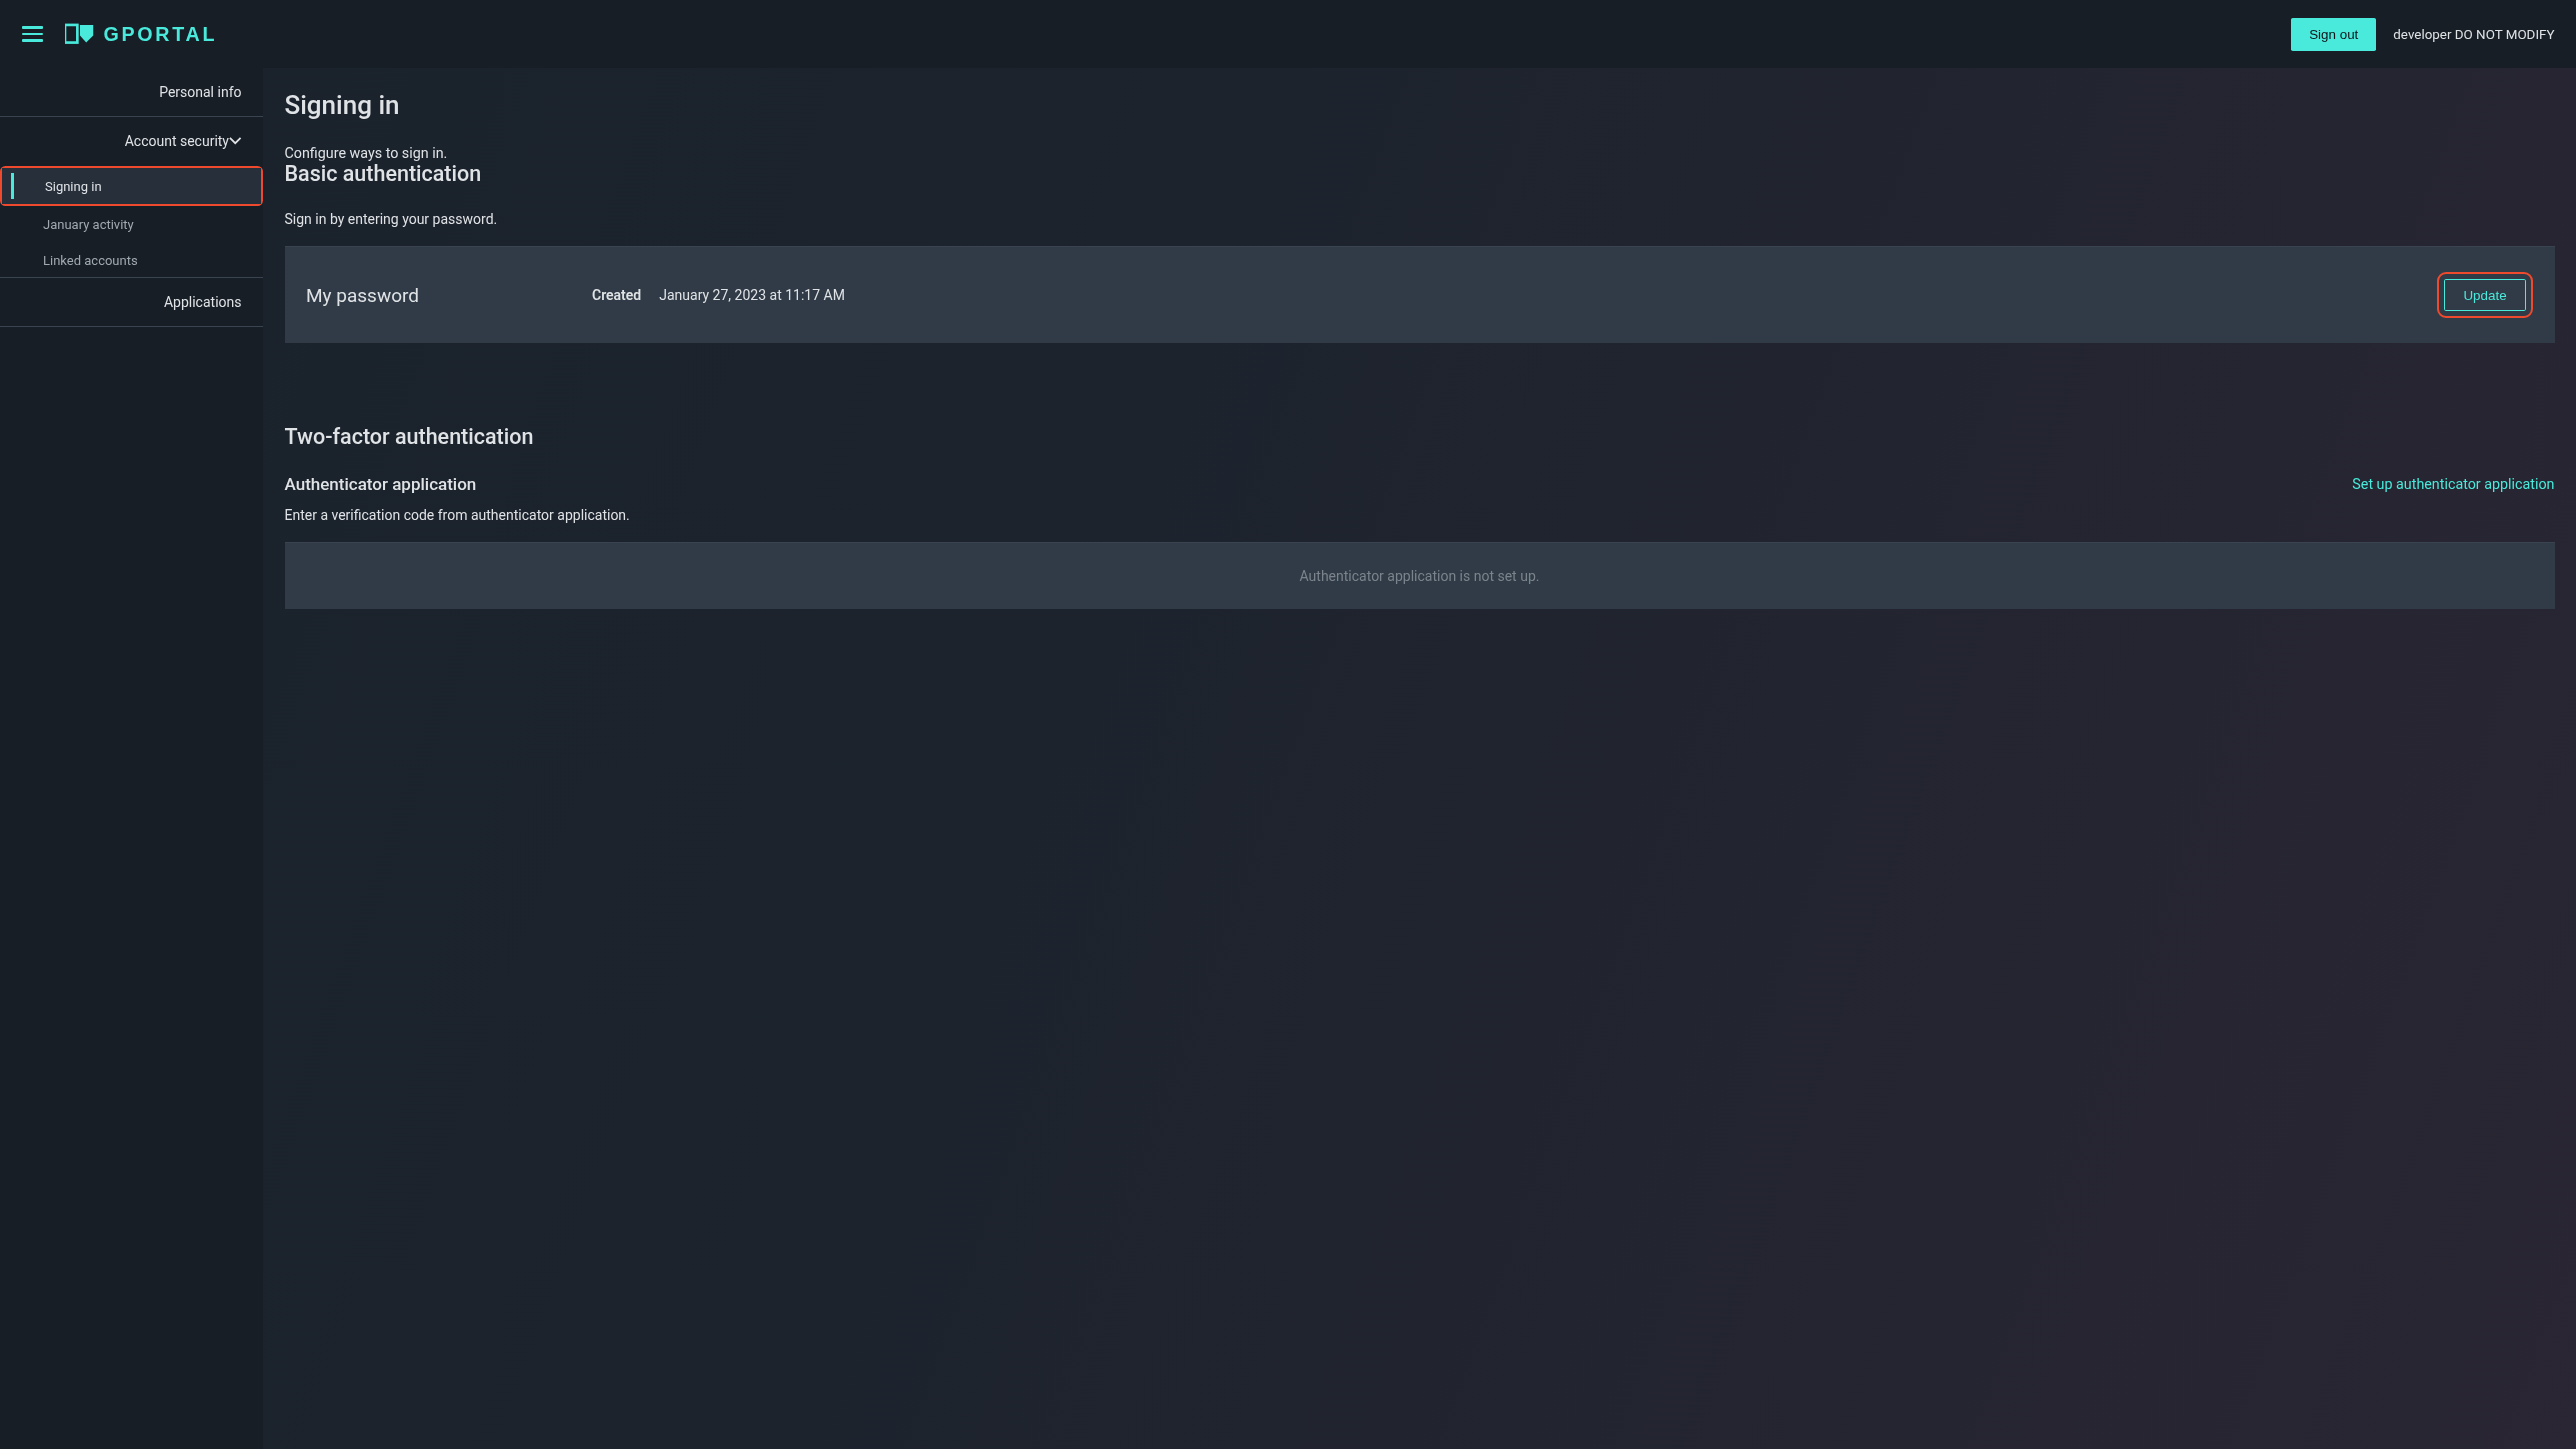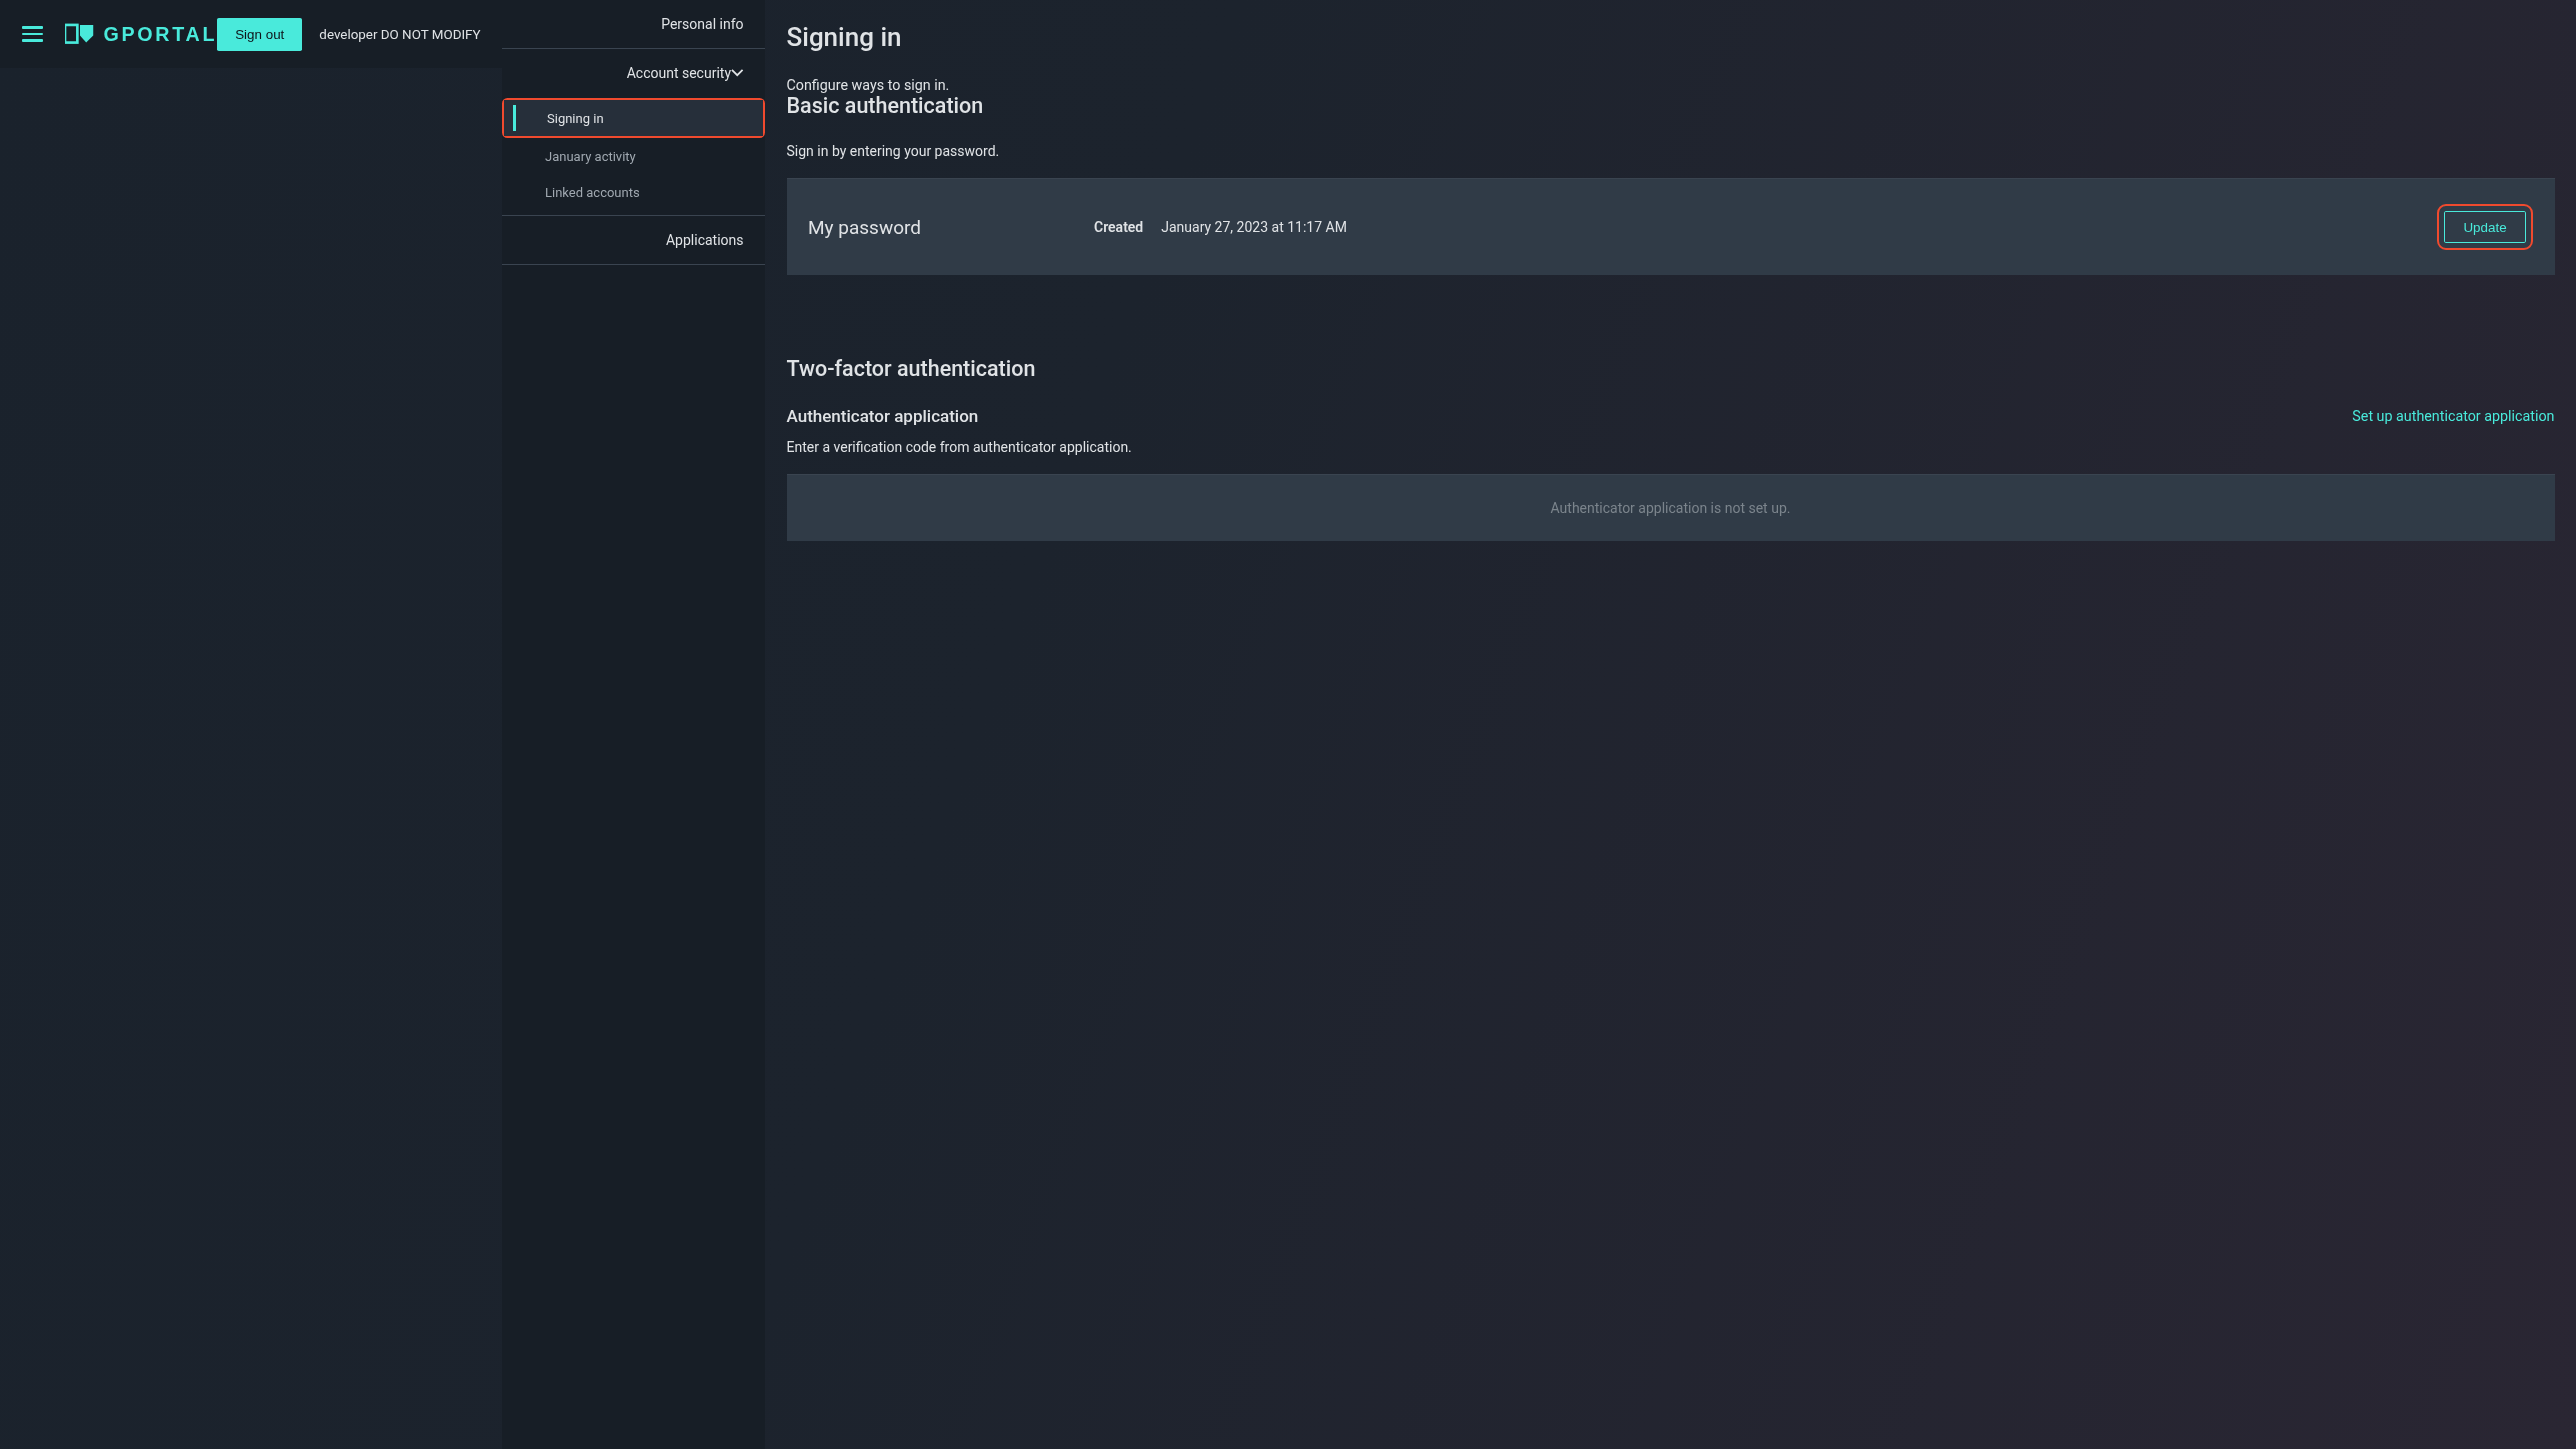--- a/index.html
+++ b/index.html
@@ -17,21 +17,21 @@
   }
   * { box-sizing: border-box; margin: 0; padding: 0; }
   html, body {
     width: 100%;
     height: 100%;
     font-family: -apple-system, BlinkMacSystemFont, "Segoe UI", Roboto, sans-serif;
     background: linear-gradient(110deg, #1a222c 0%, #1c232d 40%, #2a2633 100%);
     color: var(--text-primary);
     overflow: hidden;
   }
-  .app { display: flex; flex-direction: row; height: 100vh; }
+  .app { display: flex; flex-direction: column; height: 100vh; }
 
   
   .header {
     display: flex;
     align-items: center;
     justify-content: space-between;
     height: 68px;
     padding: 0 21.5px;
     background: var(--bg-header);
   }
@@ -214,21 +214,21 @@
       <div class="sidebar-sub-group">
         <div class="sidebar-sub active">
           <span>Signing in</span>
         </div>
       </div>
 
       <div class="sidebar-sub">
         <span>January activity</span>
       </div>
 
-      <div class="sidebar-sub sidebar-sep" style="padding-bottom:15px">
+      <div class="sidebar-sub sidebar-sep" style="padding-bottom:9px">
         <span>Linked accounts</span>
       </div>
 
       <div class="sidebar-item sidebar-sep">
         <span>Applications</span>
       </div>
     </nav>
 
     <main class="main">
       <h1 class="page-title">Signing in</h1>

